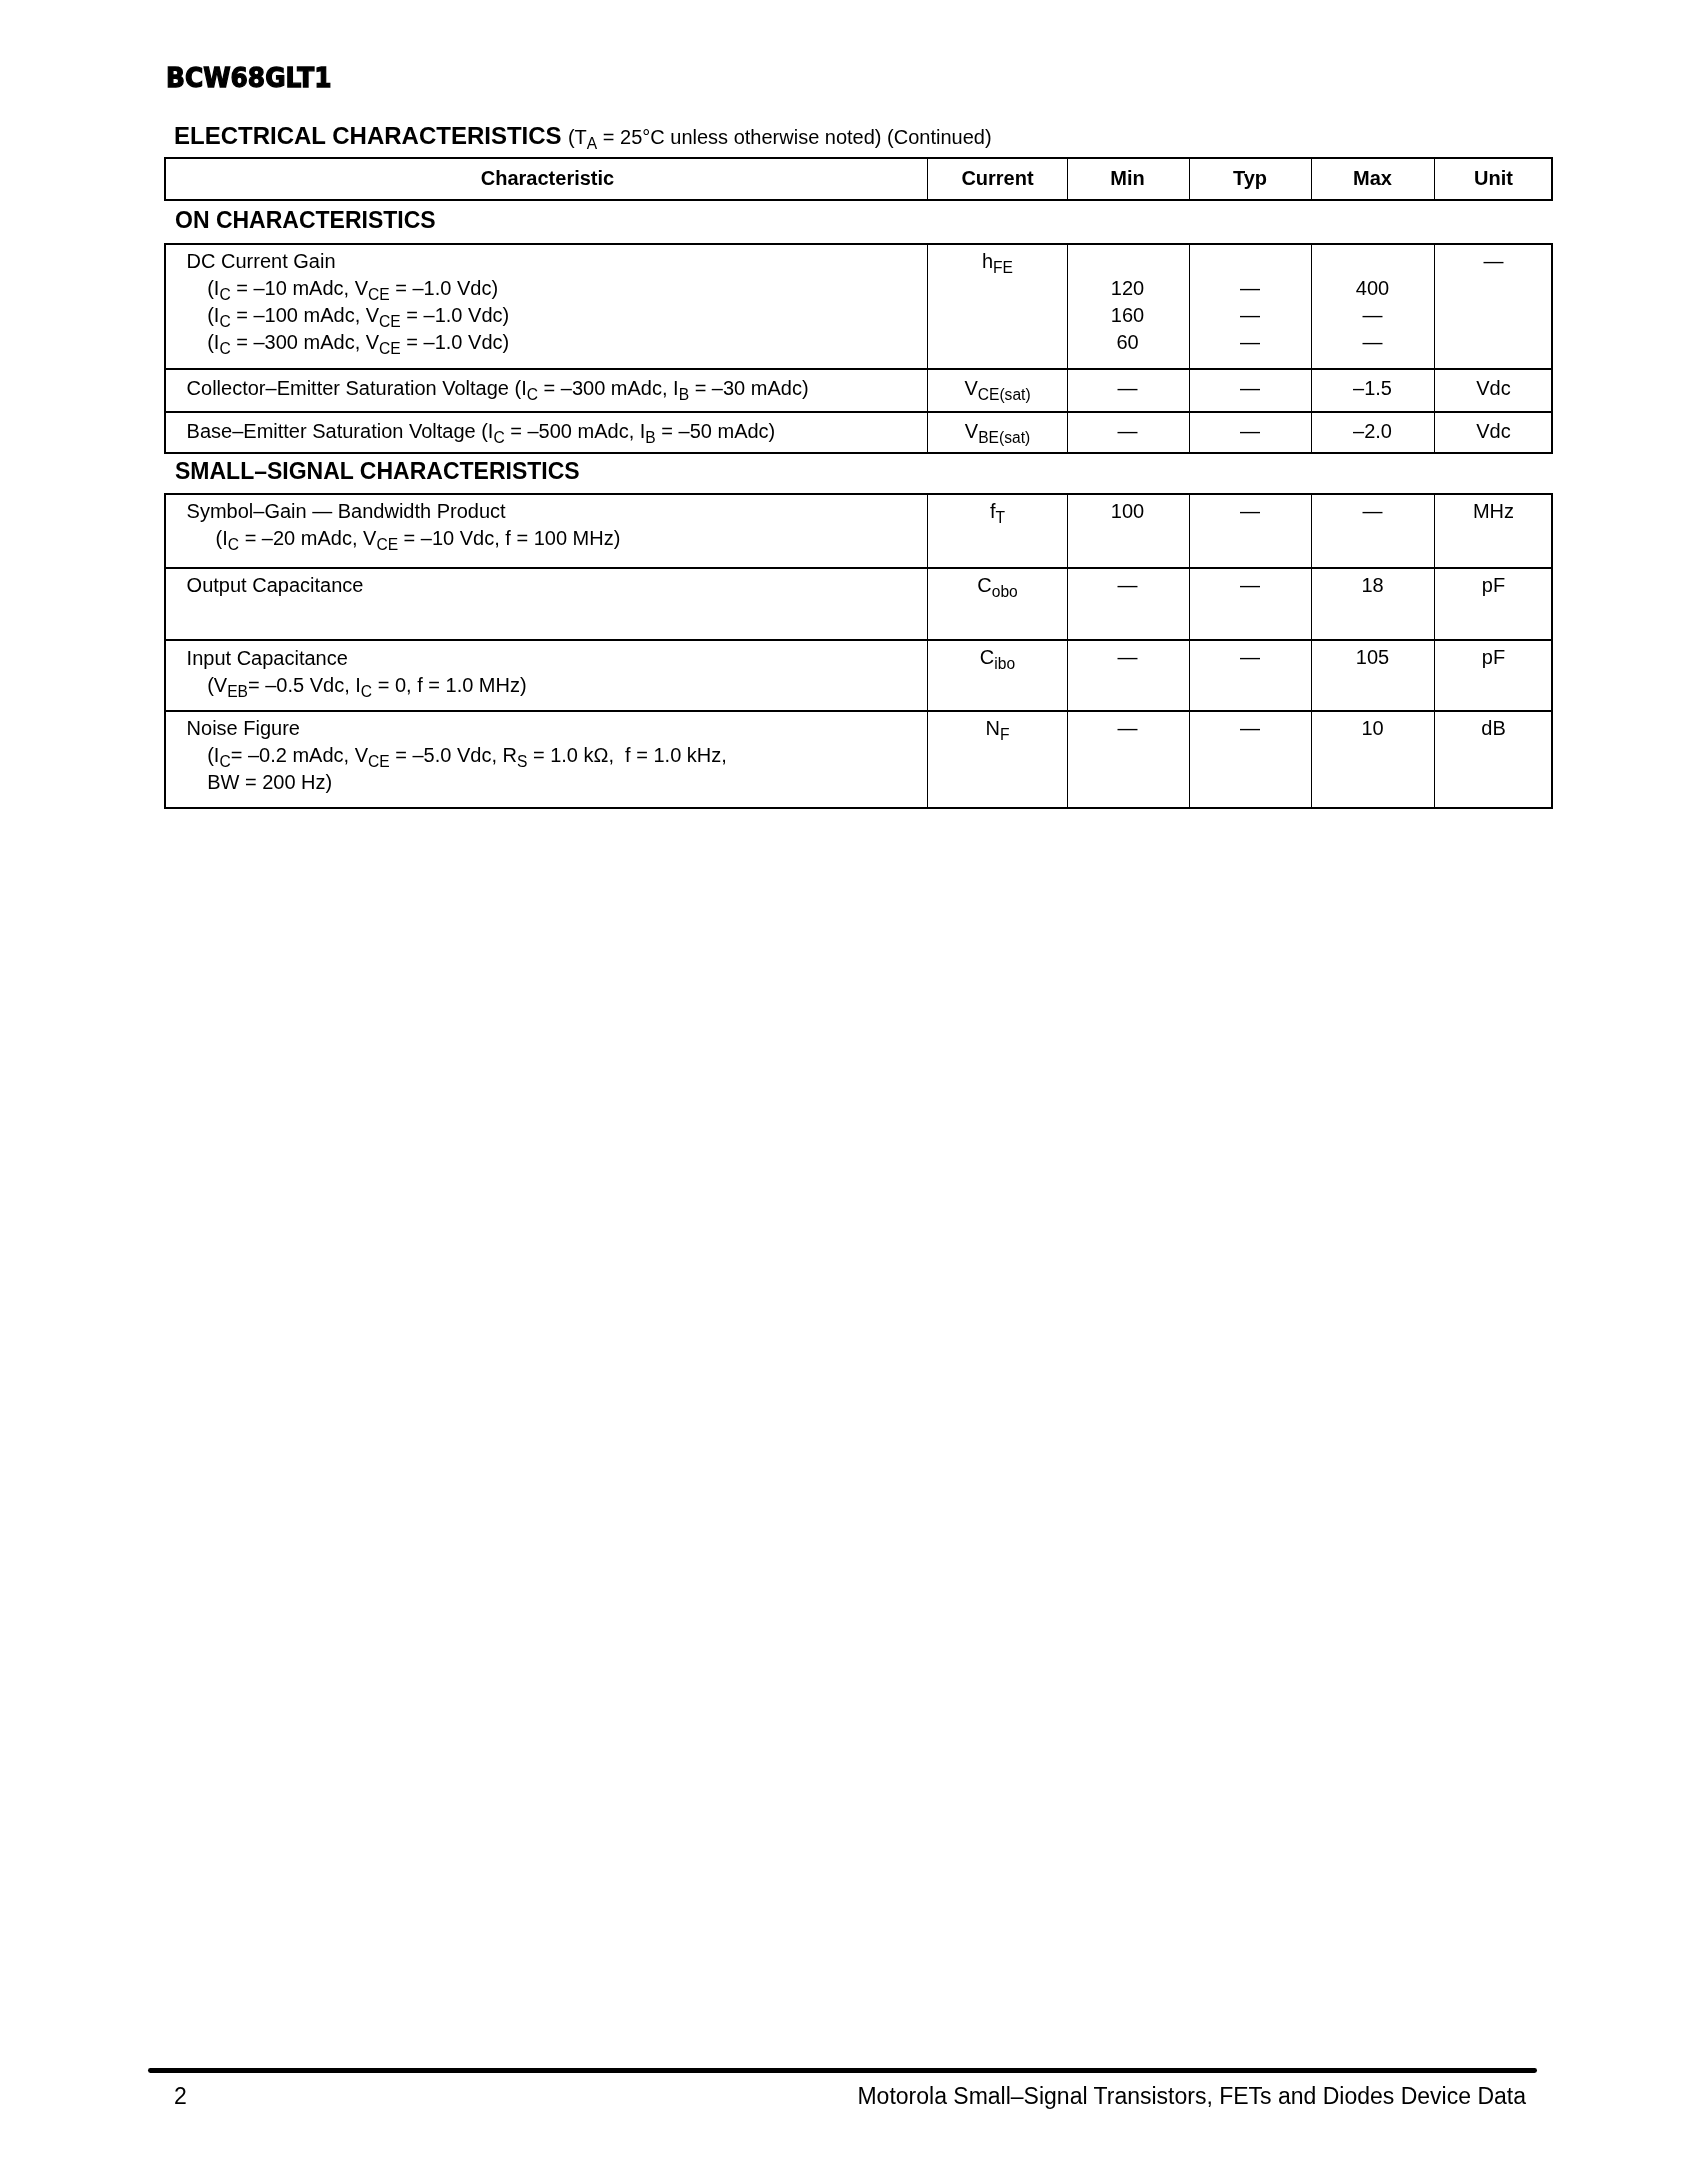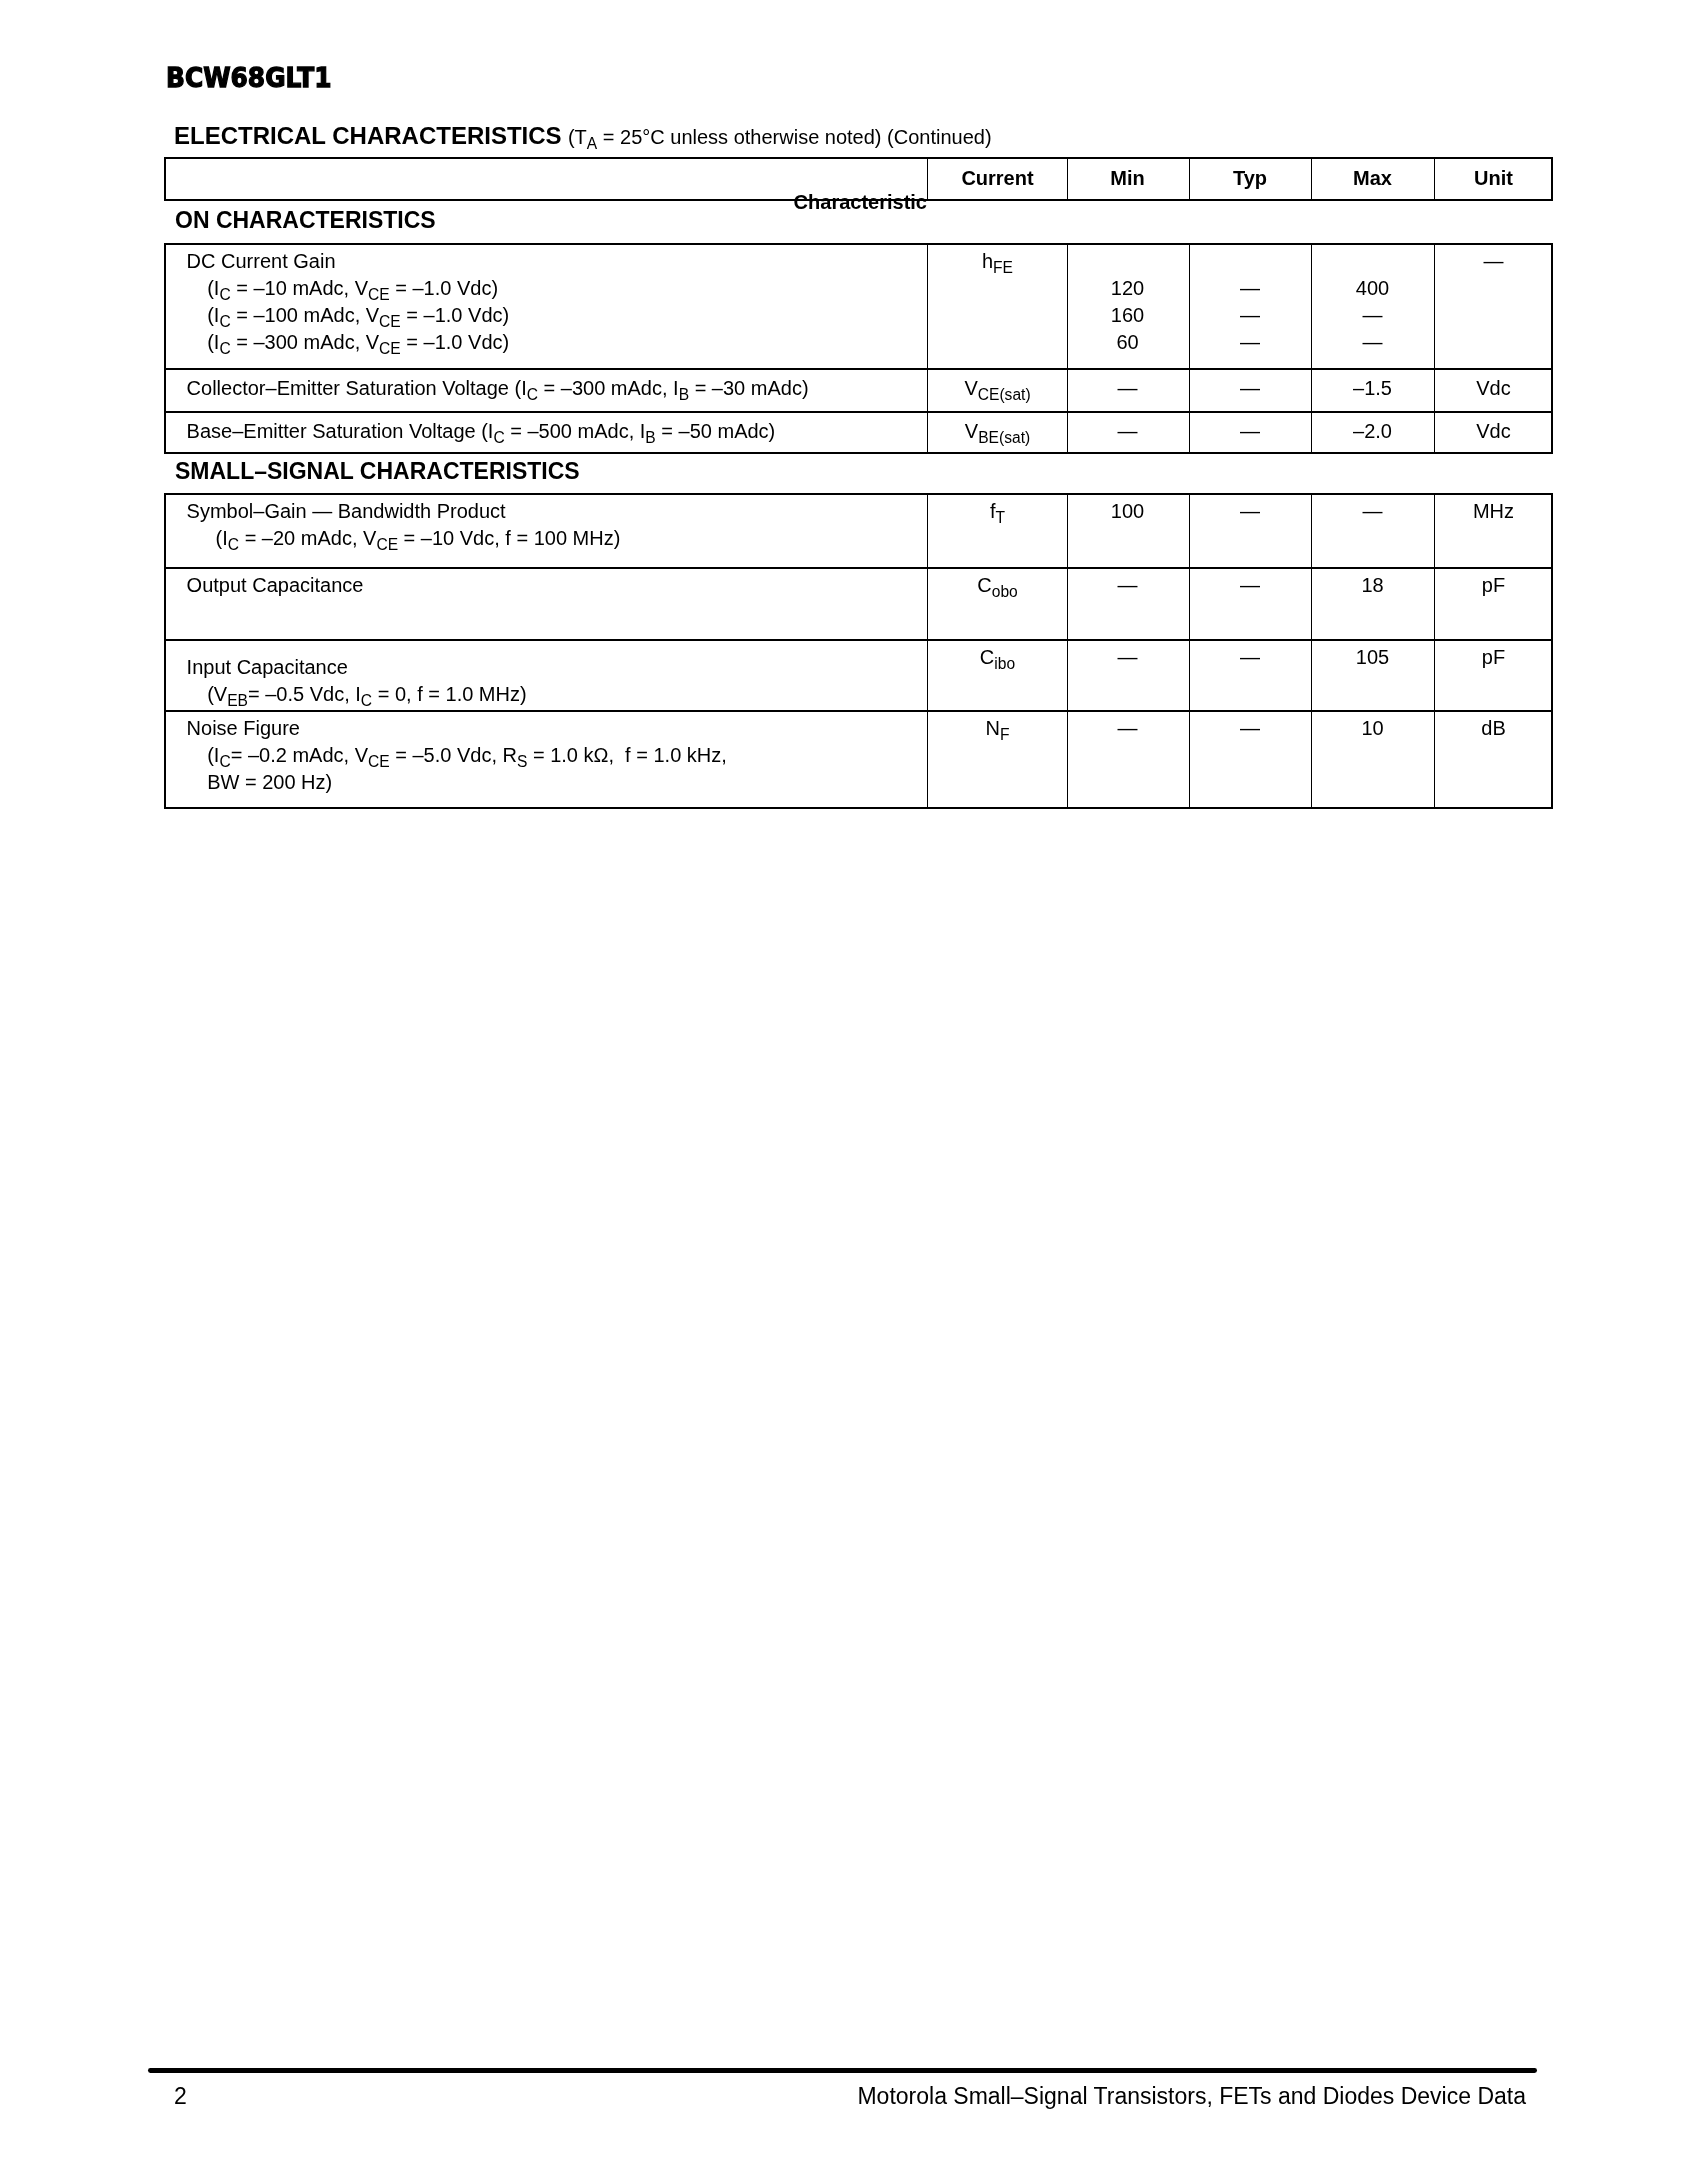--- a/index.html
+++ b/index.html
@@ -54,21 +54,21 @@
 <body>
 
 <div class="abs part-title">BCW68GLT1</div>
 
 <div class="abs section-heading">
   <span class="bold">ELECTRICAL CHARACTERISTICS</span>
   <span class="note"> <span>(T</span><sub class="s">A</sub><span> = 25°C unless otherwise noted) (Continued)</span></span>
 </div>
 
 <div class="box" style="top:157px; height:44px;">
-  <div class="cell c-char header-cell" style="padding-left:2px; text-align:right;margin-top:24px;">Characteristic</div>
+  <div class="cell c-char header-cell" style="padding-left:2px; text-align:center;">Characteristic</div>
   <div class="vline" style="left:761px;"></div>
   <div class="cell c-sym header-cell">Current</div>
   <div class="vline" style="left:901px;"></div>
   <div class="cell c-min header-cell">Min</div>
   <div class="vline" style="left:1023px;"></div>
   <div class="cell c-typ header-cell">Typ</div>
   <div class="vline" style="left:1145px;"></div>
   <div class="cell c-max header-cell">Max</div>
   <div class="vline" style="left:1268px;"></div>
   <div class="cell c-unit header-cell">Unit</div>
@@ -158,21 +158,21 @@
       <span class="line">Output Capacitance</span>
     </div>
     <div class="cell c-sym" style="padding-top:3.2px;">C<sub class="s">obo</sub></div>
     <div class="cell c-min" style="padding-top:3.2px;">—</div>
     <div class="cell c-typ" style="padding-top:3.2px;">—</div>
     <div class="cell c-max" style="padding-top:3.2px;">18</div>
     <div class="cell c-unit" style="padding-top:3.2px;">pF</div>
   </div>
 
   <div class="row divider" style="top:144px; height:71px;">
-    <div class="cell c-char" style="padding-top:13px;">
+    <div class="cell c-char" style="padding-top:4px;">
       <span class="line">Input Capacitance</span>
       <span class="indent">(V<sub class="s">EB</sub>= –0.5 Vdc, I<sub class="s">C</sub> = 0, f = 1.0 MHz)</span>
     </div>
     <div class="cell c-sym" style="padding-top:3.2px;">C<sub class="s">ibo</sub></div>
     <div class="cell c-min" style="padding-top:3.2px;">—</div>
     <div class="cell c-typ" style="padding-top:3.2px;">—</div>
     <div class="cell c-max" style="padding-top:3.2px;">105</div>
     <div class="cell c-unit" style="padding-top:3.2px;">pF</div>
   </div>
 

